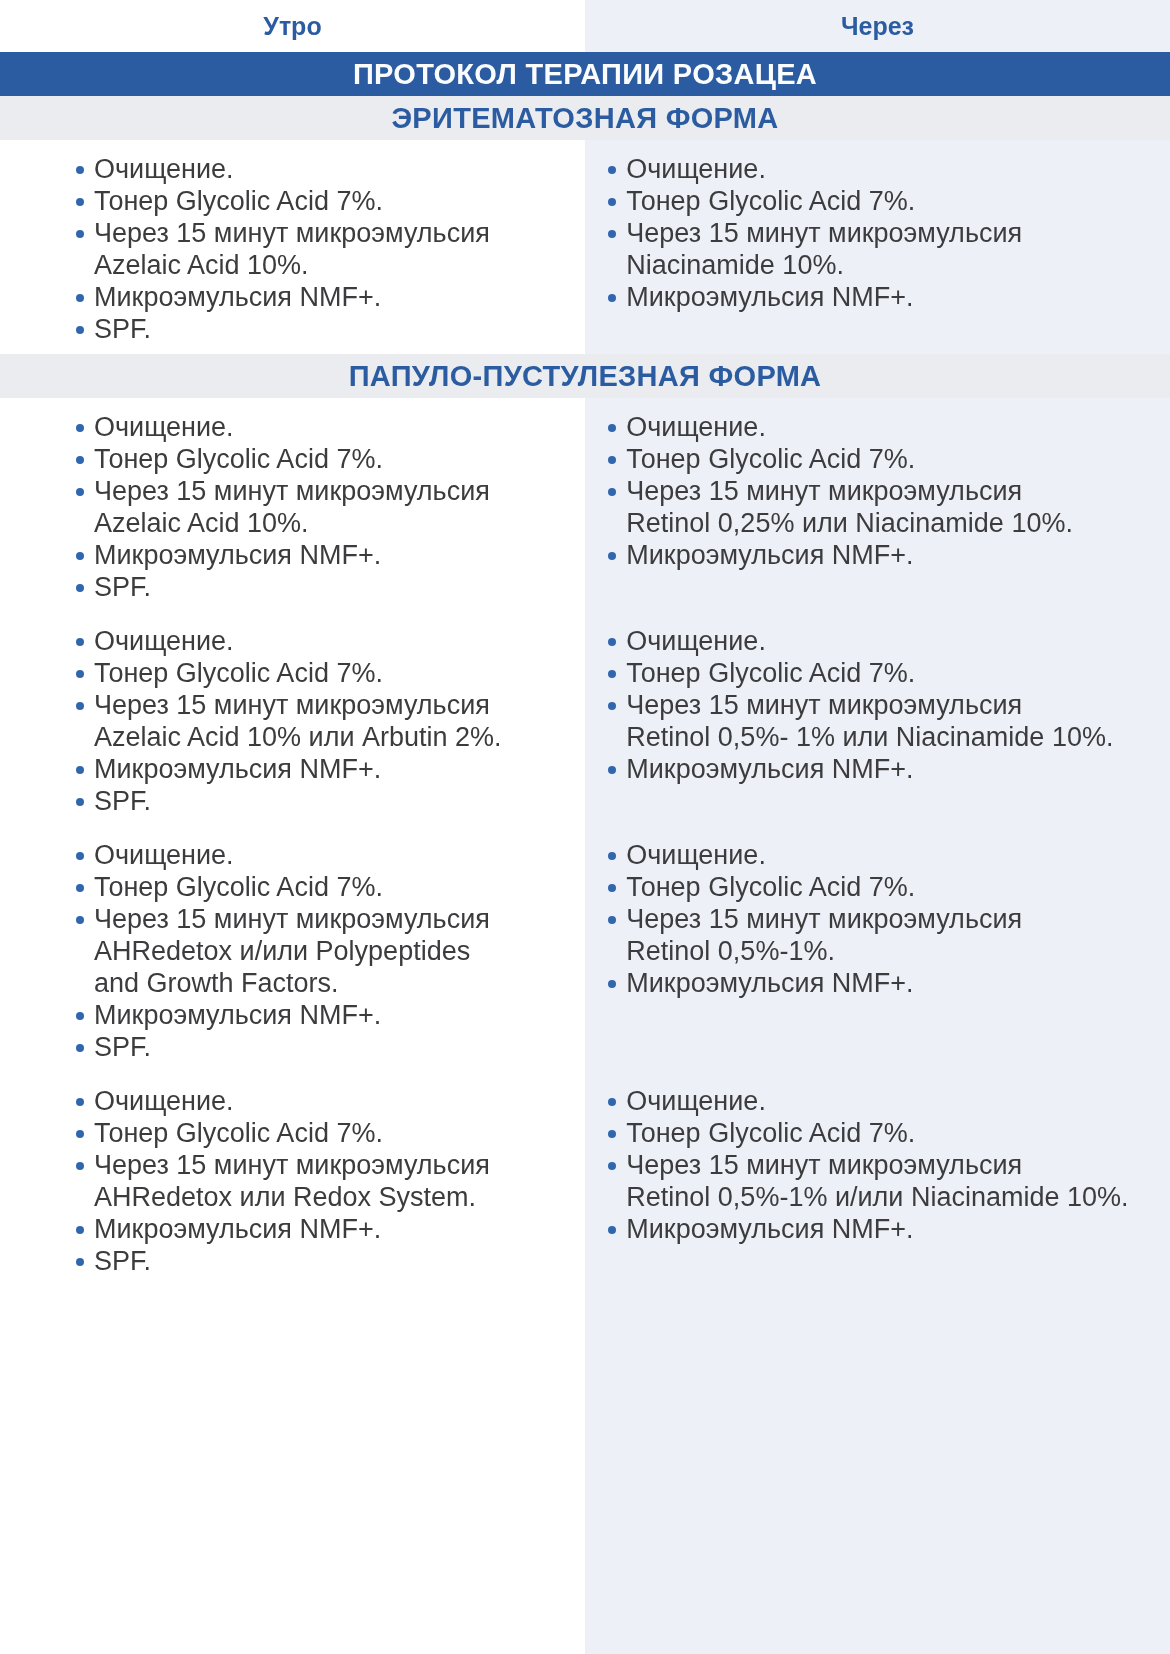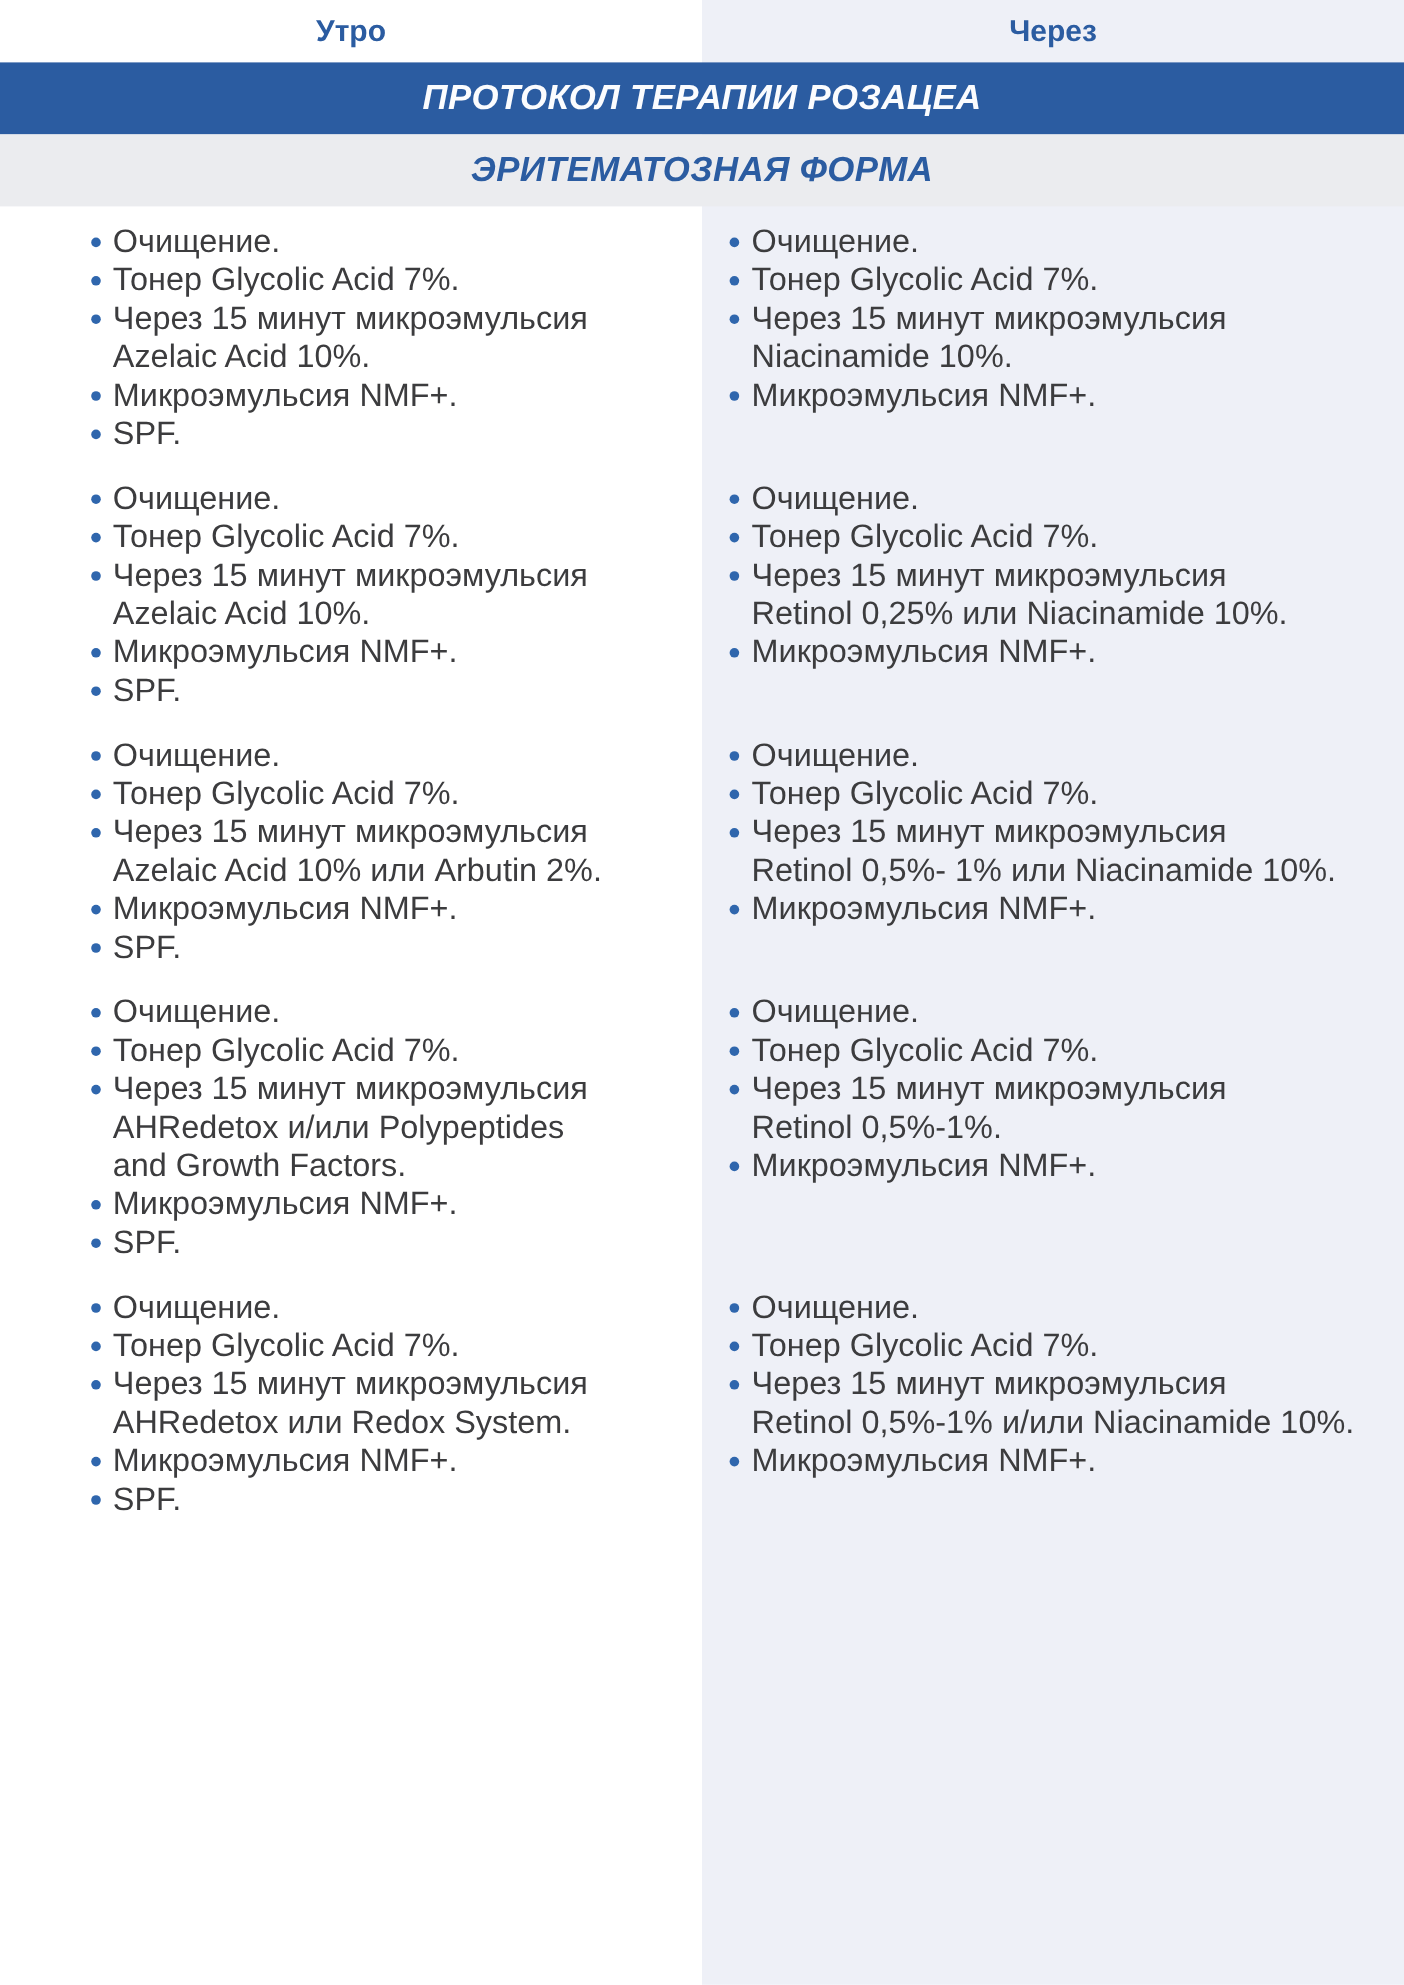--- a/index.html
+++ b/index.html
@@ -15,25 +15,24 @@
   }
 
   .col-headers { display:flex; height:52px;border-radius:19px; }
   .col-header {
     width:585px; box-sizing:border-box;
     display:flex; align-items:center; justify-content:center;
     color:#2b5ca1; font-weight:bold; font-size:25px;
   }
 
   .banner {
-    height:60px;
+    height:44px;
     display:flex; align-items:center; justify-content:center;
     font-weight:bold; font-size:29px; letter-spacing:0.3px;
     text-align:center;
-    font-style:italic;
   }
   .banner.dark  { background:#2b5ca1; color:#fbfcfe; }
   .banner.light { background:#ebecef; color:#2b5ca1;text-align:center; }
 
   .row { display:flex; }
   ul.steps {
     list-style:none; margin:0;
     width:633px; box-sizing:border-box;
     padding-top:13px; padding-bottom:9px; padding-right:10px;
   }
@@ -79,20 +78,21 @@
     </ul>
     <ul class="steps evening">
       <li>Очищение.</li>
       <li>Тонер Glycolic Acid 7%.</li>
       <li>Через 15 минут микроэмульсия
 Niacinamide 10%.</li>
       <li>Микроэмульсия NMF+.</li>
     </ul>
   </div>
 
+  <div class="banner light">ПАПУЛО-ПУСТУЛЕЗНАЯ ФОРМА</div>
 
   <div class="row">
     <ul class="steps morning">
       <li>Очищение.</li>
       <li>Тонер Glycolic Acid 7%.</li>
       <li>Через 15 минут микроэмульсия
 Azelaic Acid 10%.</li>
       <li>Микроэмульсия NMF+.</li>
       <li>SPF.</li>
     </ul>

